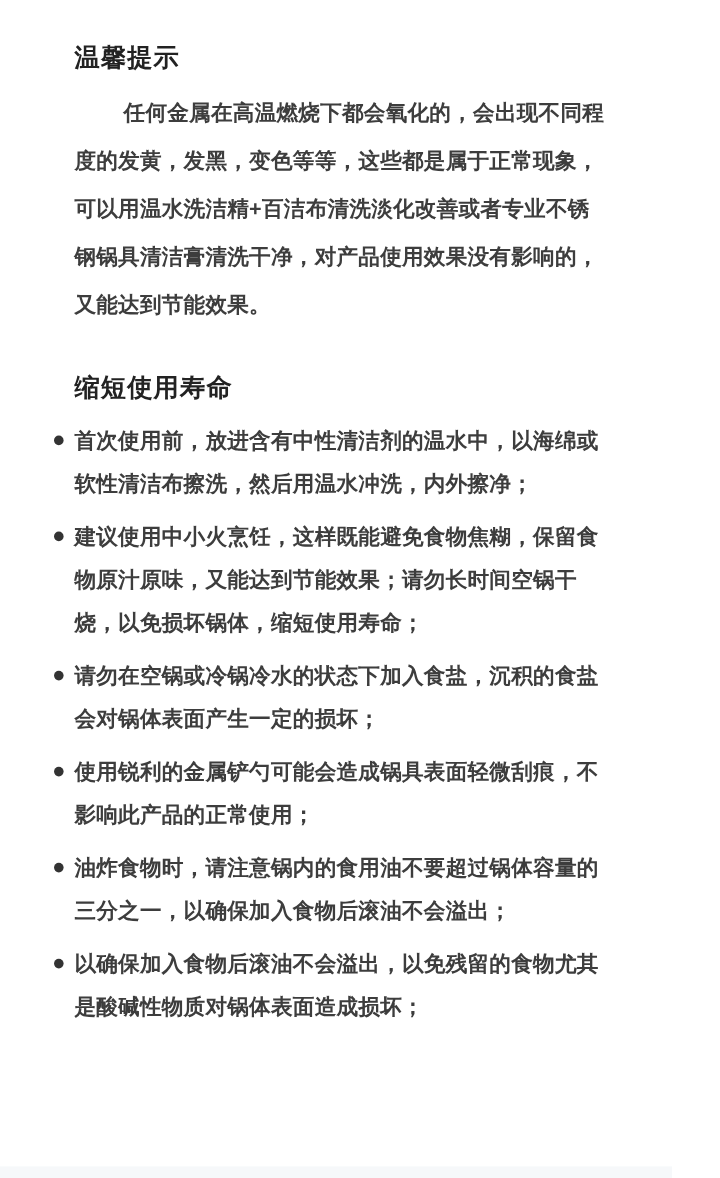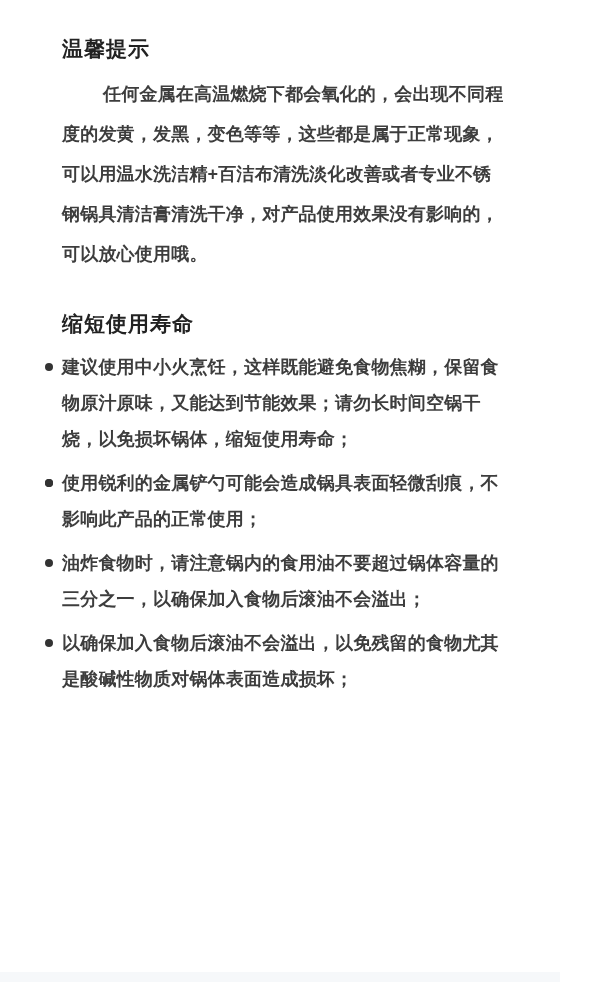--- a/index.html
+++ b/index.html
@@ -73,31 +73,36 @@
   }
 </style>
 </head>
 <body>
 
 <div class="page">
   <div class="content">
 
     <h1 class="section-title">温馨提示</h1>
 
-    <p class="intro-paragraph">任何金属在高温燃烧下都会氧化的，会出现不同程度的发黄，发黑，变色等等，这些都是属于正常现象，可以用温水洗洁精+百洁布清洗淡化改善或者专业不锈钢锅具清洁膏清洗干净，对产品使用效果没有影响的，可以放心使用哦。</p>
+    <p class="intro-paragraph">任何金属在高温燃烧下都会氧化的，会出现不同程度的发黄，发黑，变色等等，这些都是属于正常现象，可以用温水洗洁精+百洁布清洗淡化改善或者专业不锈钢锅具清洁膏清洗干净，对产品使用效果没有影响的，又能达到节能效果。</p>
 
     <h2 class="section-title second">缩短使用寿命</h2>
 
     <ul class="usage-list">
       <li class="usage-item">
         <span class="bullet-dot"></span>
+        <span>首次使用前，放进含有中性清洁剂的温水中，以海绵或软性清洁布擦洗，然后用温水冲洗，内外擦净；</span>
+      </li>
+      <li class="usage-item">
+        <span class="bullet-dot"></span>
         <span>建议使用中小火烹饪，这样既能避免食物焦糊，保留食物原汁原味，又能达到节能效果；请勿长时间空锅干烧，以免损坏锅体，缩短使用寿命；</span>
       </li>
       <li class="usage-item">
         <span class="bullet-dot"></span>
+        <span>请勿在空锅或冷锅冷水的状态下加入食盐，沉积的食盐会对锅体表面产生一定的损坏；</span>
       </li>
       <li class="usage-item">
         <span class="bullet-dot"></span>
         <span>使用锐利的金属铲勺可能会造成锅具表面轻微刮痕，不影响此产品的正常使用；</span>
       </li>
       <li class="usage-item">
         <span class="bullet-dot"></span>
         <span>油炸食物时，请注意锅内的食用油不要超过锅体容量的三分之一，以确保加入食物后滚油不会溢出；</span>
       </li>
       <li class="usage-item">

